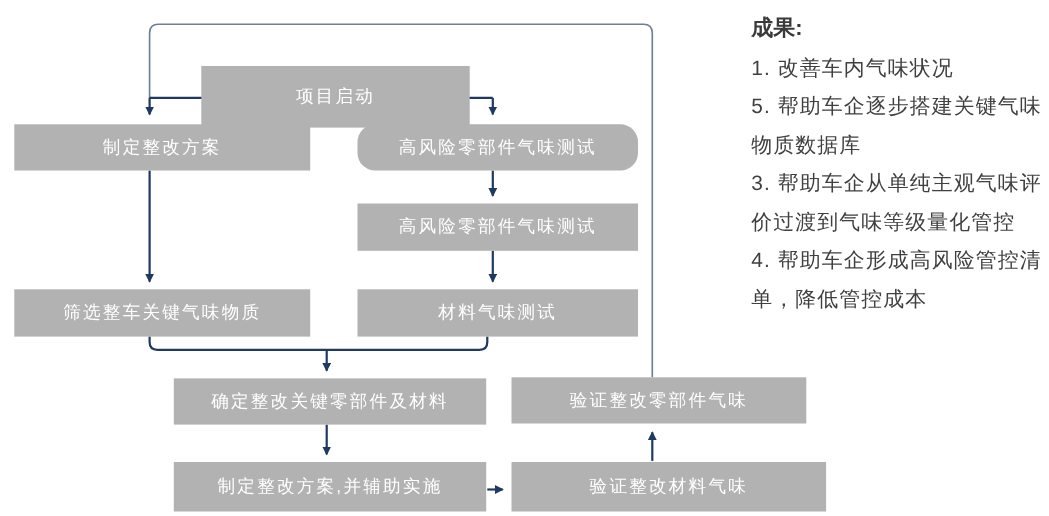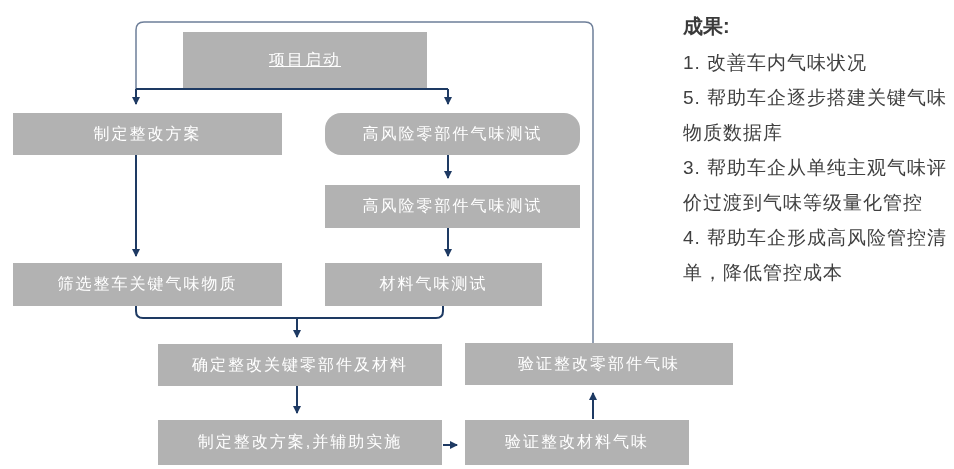--- a/index.html
+++ b/index.html
@@ -84,39 +84,39 @@
     <path class="ar" d="M448 228 V256" marker-end="url(#ah)"></path>
 
     <path class="ar" d="M136 306 V311 Q136 318 143 318 H436 Q443 318 443 311 V306"></path>
     <path class="ar" d="M297 318 V337" marker-end="url(#ah)"></path>
 
     <path class="ar" d="M297 386 V413" marker-end="url(#ah)"></path>
     <path class="ar" d="M443 445 H457" marker-end="url(#ah)"></path>
     <path class="ar" d="M593 419 V393" marker-end="url(#ah)"></path>
   </svg>
 
-  <div class="node" style="left:183px; top:32px;  width:244px; height:56px;text-decoration:underline;">项目启动</div>
+  <div class="node" style="left:183px; top:60px;  width:244px; height:56px;">项目启动</div>
 
   <div class="node" style="left:13px;  top:113px; width:269px; height:42px;">制定整改方案</div>
 
   <div class="node" style="left:325px; top:113px; width:255px; height:42px;border-radius:16px;">高风险零部件气味测试</div>
 
   <div class="node" style="left:325px; top:185px; width:255px; height:43px;">高风险零部件气味测试</div>
 
   <div class="node" style="left:13px;  top:263px; width:269px; height:43px;">筛选整车关键气味物质</div>
 
-  <div class="node" style="left:325px; top:263px; width:217px; height:43px;">材料气味测试</div>
+  <div class="node" style="left:325px; top:263px; width:255px; height:43px;">材料气味测试</div>
 
   <div class="node" style="left:158px; top:344px; width:284px; height:42px;">确定整改关键零部件及材料</div>
 
   <div class="node" style="left:465px; top:343px; width:268px; height:42px;">验证整改零部件气味</div>
 
   <div class="node" style="left:158px; top:420px; width:284px; height:45px;">制定整改方案,并辅助实施</div>
 
-  <div class="node" style="left:465px; top:420px; width:224px; height:45px;">验证整改材料气味</div>
+  <div class="node" style="left:465px; top:420px; width:286px; height:45px;">验证整改材料气味</div>
 
   <aside class="results">
     <h2>成果:</h2>
     <p>1. 改善车内气味状况</p>
     <p>5. 帮助车企逐步搭建关键气味物质数据库</p>
     <p>3. 帮助车企从单纯主观气味评价过渡到气味等级量化管控</p>
     <p>4. 帮助车企形成高风险管控清单，降低管控成本</p>
   </aside>
 
 </div>

